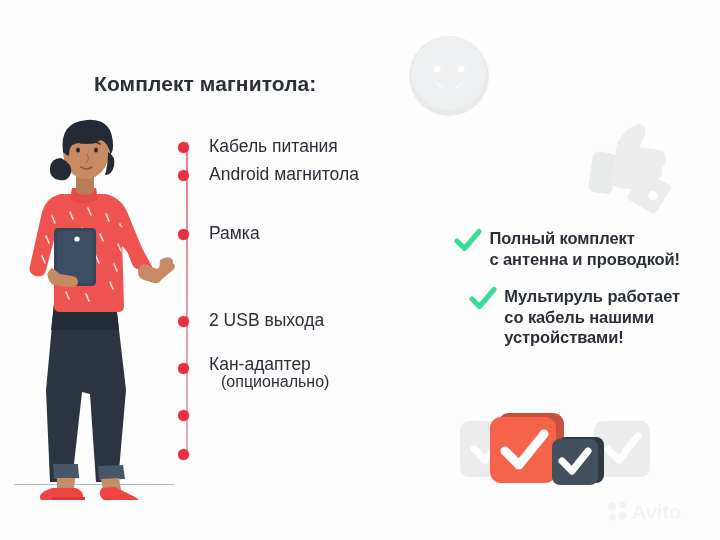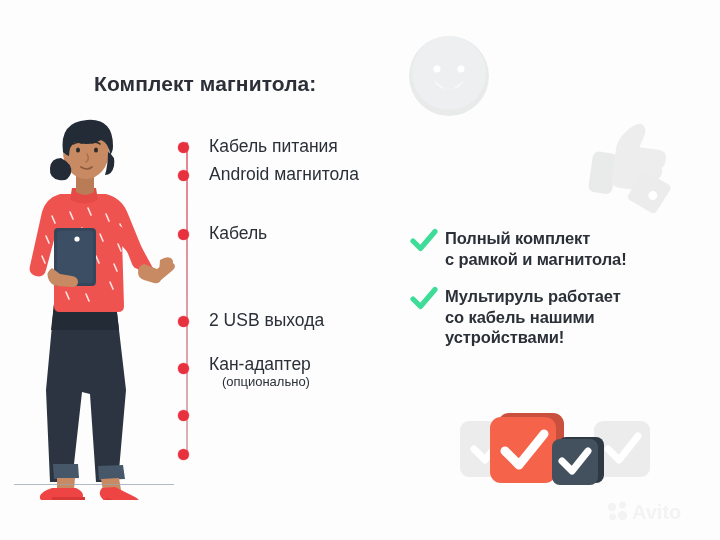--- a/index.html
+++ b/index.html
@@ -26,25 +26,25 @@
     background:linear-gradient(#e7818f,#d9b3b8);
     border-radius:1px;
   }
   .tl-item{position:absolute;left:0;display:flex;align-items:flex-start;}
   .tl-dot{
     width:11px;height:11px;border-radius:50%;
     background:#e8313f;flex:none;margin-top:6px;
     box-shadow:0 0 0 .5px rgba(232,49,63,.35);
   }
   .tl-text{margin-left:20px;color:#2b3038;font-size:17.5px;line-height:20px;white-space:nowrap;}
-  .tl-sub{display:block;font-size:13px;line-height:16px;color:#2b3038;margin-left:12px;text-align:center;}
+  .tl-sub{display:block;font-size:16px;line-height:16px;color:#2b3038;margin-left:12px;text-align:center;}
 
   
   .checks{position:absolute;left:410px;top:228px;width:270px;}
-  .chk-row{display:flex;align-items:flex-start;margin-bottom:17px;}
+  .chk-row{display:flex;align-items:flex-start;margin-bottom:17px;justify-content:flex-end;}
   .chk-ico{flex:none;width:28px;height:26px;margin-right:7px;margin-top:0px;}
   .chk-txt{
     color:#2b3038;font-size:16.5px;line-height:20.5px;font-weight:600;
     letter-spacing:-.1px;
   }
 
   
   .smiley{position:absolute;left:406px;top:33px;width:86px;height:86px;}
   .thumb{position:absolute;left:578px;top:112px;width:104px;height:104px;transform:rotate(8deg);}
 
@@ -161,21 +161,21 @@
       <div class="tl-text">Кабель питания</div>
     </div>
 
     <div class="tl-item" style="top:32px">
       <div class="tl-dot"></div>
       <div class="tl-text">Android магнитола</div>
     </div>
 
     <div class="tl-item" style="top:91px">
       <div class="tl-dot"></div>
-      <div class="tl-text">Кабель</div>
+      <div class="tl-text">Рамка</div>
     </div>
 
 
     <div class="tl-item" style="top:178px">
       <div class="tl-dot"></div>
       <div class="tl-text">2 USB выхода</div>
     </div>
 
     <div class="tl-item" style="top:222px">
       <div class="tl-dot" style="margin-top:9px"></div>
@@ -195,21 +195,21 @@
   </div>
 
   <div class="checks">
 
     <div class="chk-row">
       <svg class="chk-ico" viewBox="0 0 28 26">
         <path d="M3 13 L10.5 20.5 L25 3.5" stroke="#3ddc97" stroke-width="5.2" fill="none" stroke-linecap="round" stroke-linejoin="round"></path>
       </svg>
       <div class="chk-txt">
         <div>Полный комплект</div>
-        <div>с рамкой и магнитола!</div>
+        <div>с антенна и проводкой!</div>
       </div>
     </div>
 
     <div class="chk-row" style="margin-top:4px">
       <svg class="chk-ico" viewBox="0 0 28 26">
         <path d="M3 13 L10.5 20.5 L25 3.5" stroke="#3ddc97" stroke-width="5.2" fill="none" stroke-linecap="round" stroke-linejoin="round"></path>
       </svg>
       <div class="chk-txt">
         <div>Мультируль работает</div>
         <div>со кабель нашими</div>

